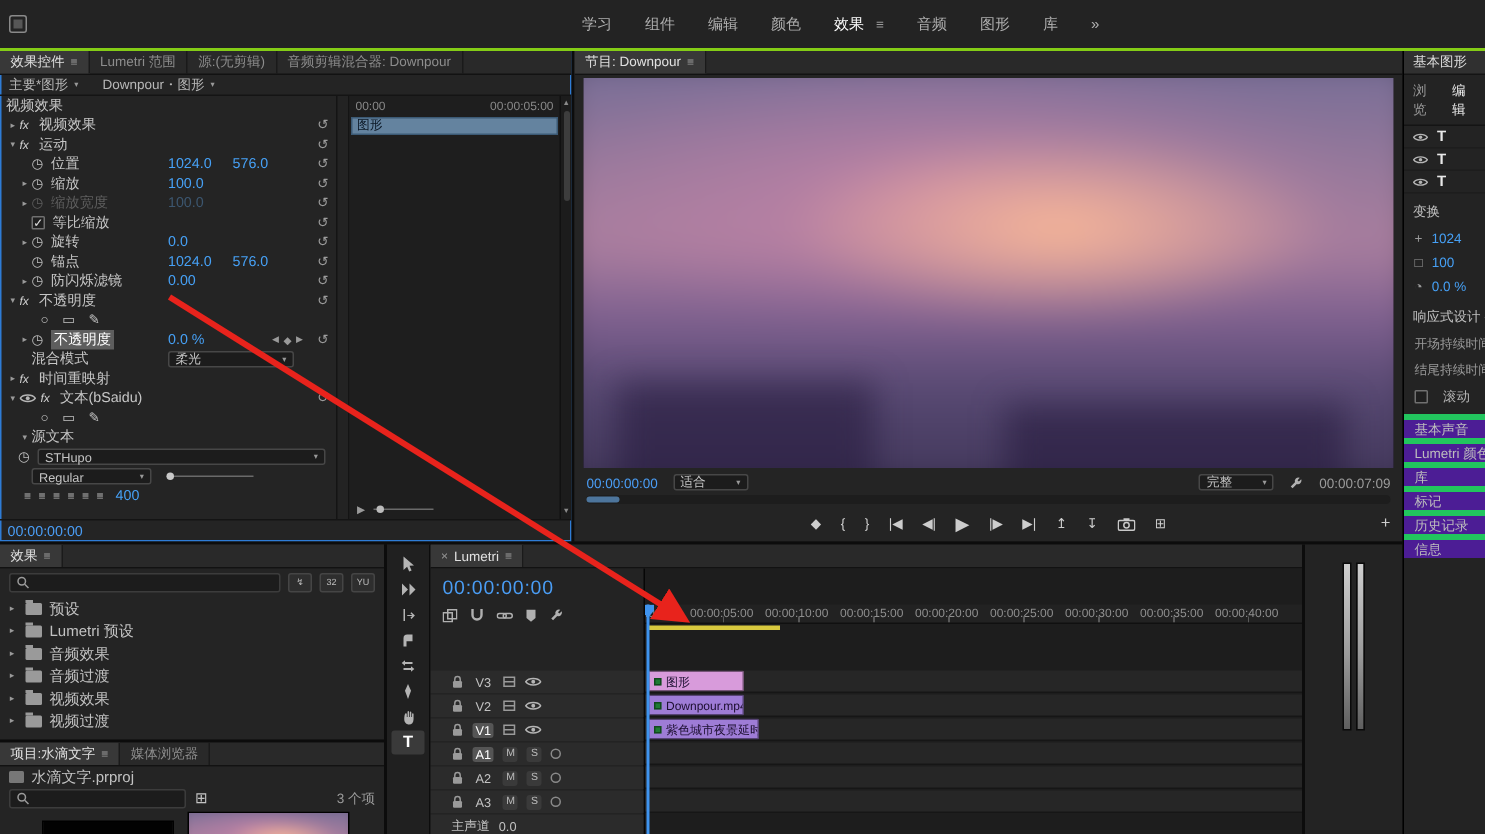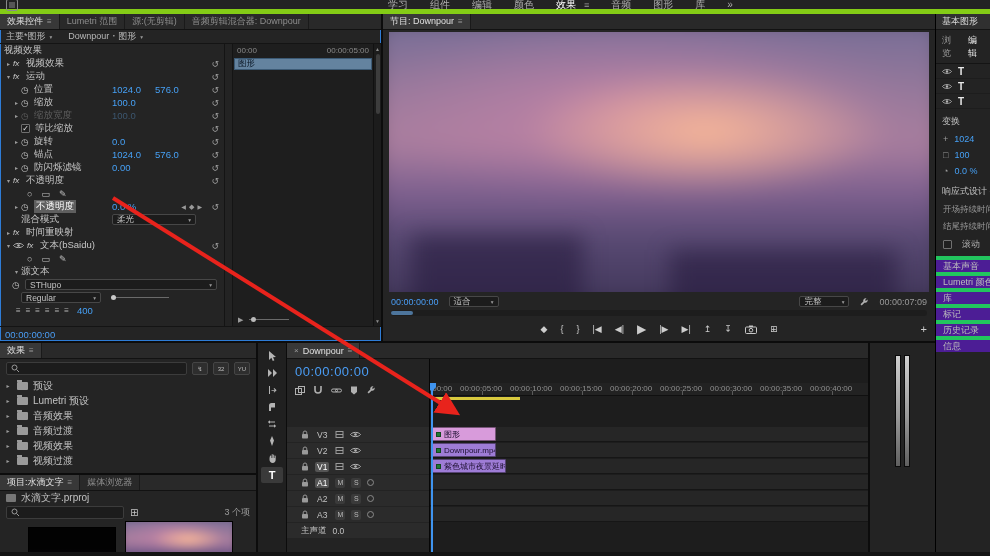--- a/index.html
+++ b/index.html
@@ -1,19 +1,19 @@
 <!DOCTYPE html>
 <html><head>
 <meta charset="utf-8">
 <style>
 *{margin:0;padding:0;box-sizing:border-box}
 body{margin:0;background:#000;font-family:"Liberation Sans","DejaVu Sans",sans-serif}
 .app{width:990px;height:556px;background:#141414;position:relative;overflow:hidden;color:#c2c2c2;font-size:10px}
 
-.menubar{height:14px;background:#232323;border-bottom:5px solid #84cc16;display:flex;align-items:center;padding:0 6px;position:relative}
+.menubar{height:34px;background:#232323;border-bottom:2px solid #84cc16;display:flex;align-items:center;padding:0 6px;position:relative}
 .appicon{width:12px;height:12px;border:1px solid #8a8a8a;border-radius:2px;position:relative}
 .appicon::after{content:"";position:absolute;inset:2px;background:#8a8a8a;opacity:.5}
 .menu-items{position:absolute;left:388px;display:flex;gap:22px;align-items:center;white-space:nowrap}
 .mi{color:#aeaeae}
 .mi.active{color:#ffffff}
 .mi-menu{color:#9a9a9a;font-size:9px;margin-left:-14px}
 
 .content{display:flex;height:538px}
 .left-main{width:935px;display:flex;flex-direction:column}
 .top-row{height:327px;display:flex}
@@ -577,21 +577,21 @@
             </div>
           <div class="tool tt">
               <span>T</span>
             </div>
         </div>
 
         <section class="panel timeline">
           <div class="tabstrip">
             <div class="tab active">
                 <span class="ticon">×</span>
-                <span>Downpour</span>
+                <span>Lumetri</span>
                 <span class="ticon">≡</span>
               </div>
           </div>
           <div class="tl-body">
             <div class="tl-left">
               <div class="tl-tc">00:00:00:00</div>
               <div class="tl-ics">
                 <span>
                     <svg class="icn" width="10" height="9" viewBox="0 0 10 9">
                       <rect x="0.5" y="2.5" width="6" height="6" fill="none" stroke="#b0b0b0"></rect>

